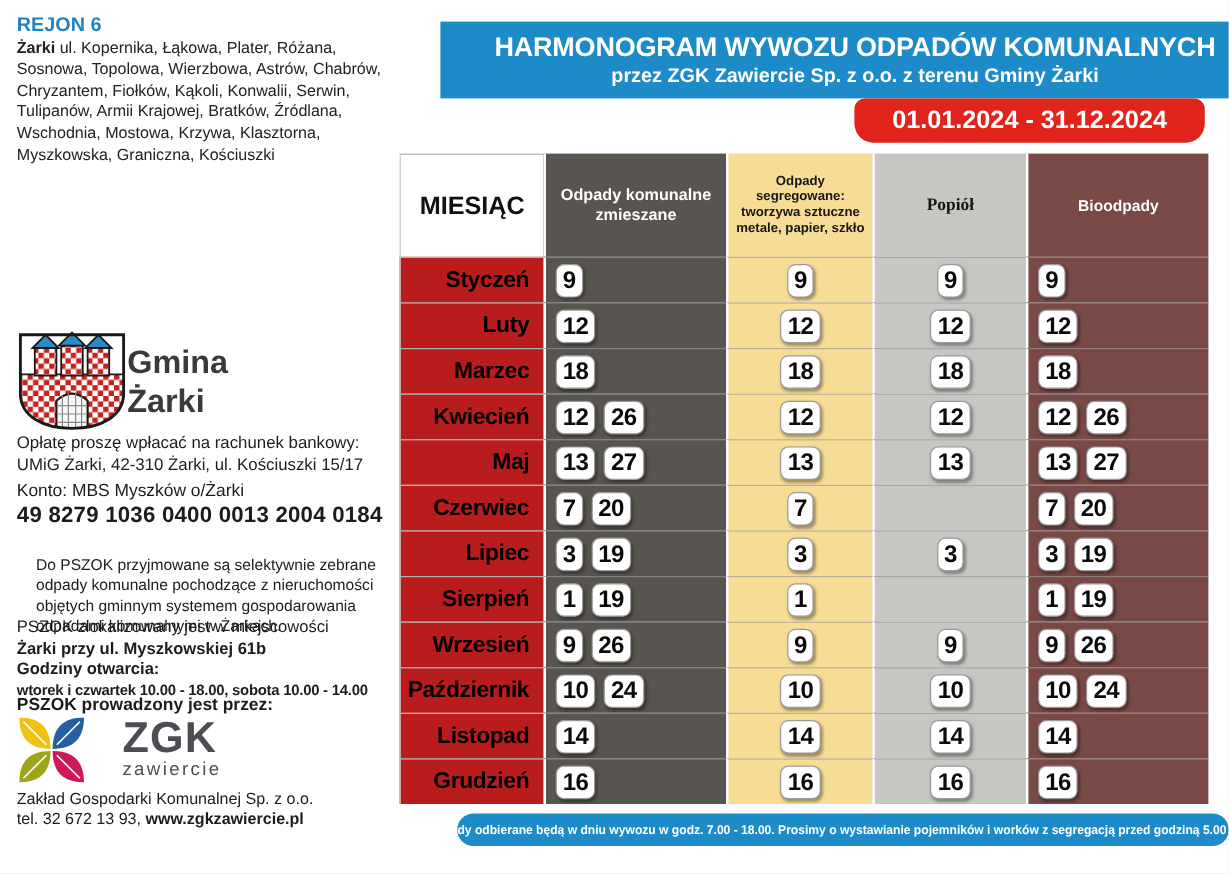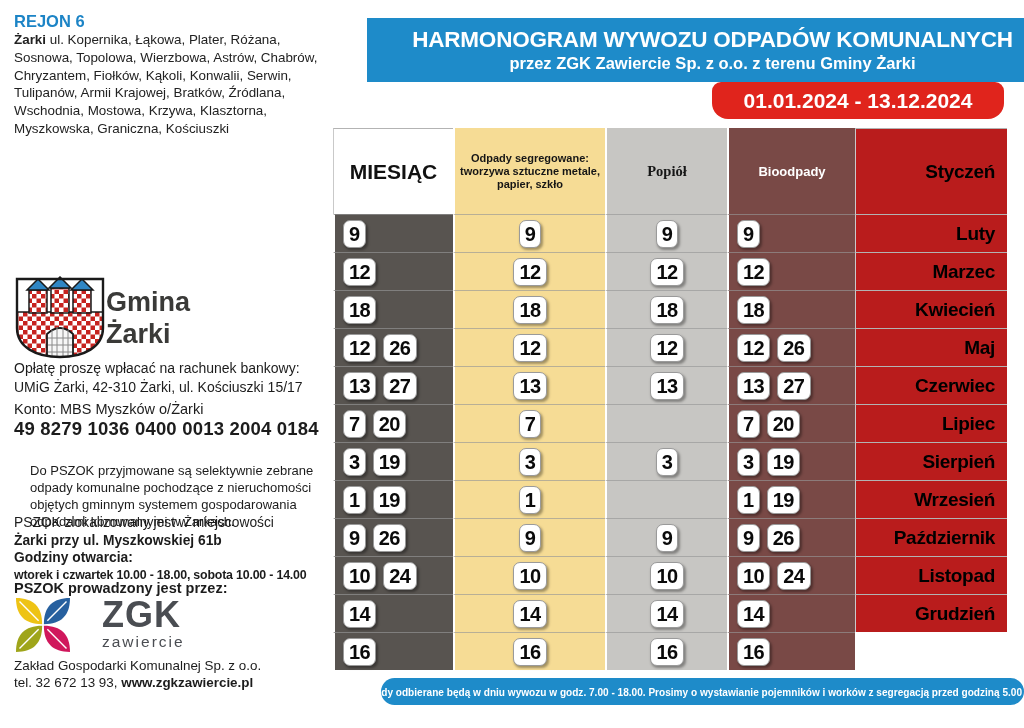--- a/index.html
+++ b/index.html
@@ -145,24 +145,25 @@
   <div class="company">
     <div>Zakład Gospodarki Komunalnej Sp. z o.o.</div>
     <div><span>tel. 32 672 13 93, </span><span class="b">www.zgkzawiercie.pl</span></div>
   </div>
 
   <header class="banner">
     <div class="title">HARMONOGRAM WYWOZU ODPADÓW KOMUNALNYCH</div>
     <div class="subtitle">przez ZGK Zawiercie Sp. z o.o. z terenu Gminy Żarki</div>
   </header>
 
-  <div class="date-badge">01.01.2024 - 13.12.2024</div>
+  <div class="date-badge">01.01.2024 - 31.12.2024</div>
 
   <div id="schedule" class="schedule">
       <div class="cell h-month">MIESIĄC</div>
+      <div class="cell h-col h-zmieszane" style="background: rgb(88, 84, 80); color: rgb(255, 255, 255);">Odpady komunalne zmieszane</div>
       <div class="cell h-col h-segregowane" style="background: rgb(246, 220, 149); color: rgb(22, 22, 22);">Odpady segregowane: tworzywa sztuczne metale, papier, szkło</div>
       <div class="cell h-col h-popiol" style="background: rgb(199, 198, 195); color: rgb(22, 22, 22);">Popiół</div>
       <div class="cell h-col h-bio" style="background: rgb(121, 73, 70); color: rgb(255, 255, 255);">Bioodpady</div>
       <div class="cell m-cell">Styczeń</div>
       <div class="cell d-cell al-left" style="background: rgb(88, 84, 80);">
         <span class="badge">9</span>
       </div>
       <div class="cell d-cell al-center" style="background: rgb(246, 220, 149);">
         <span class="badge">9</span>
       </div>

